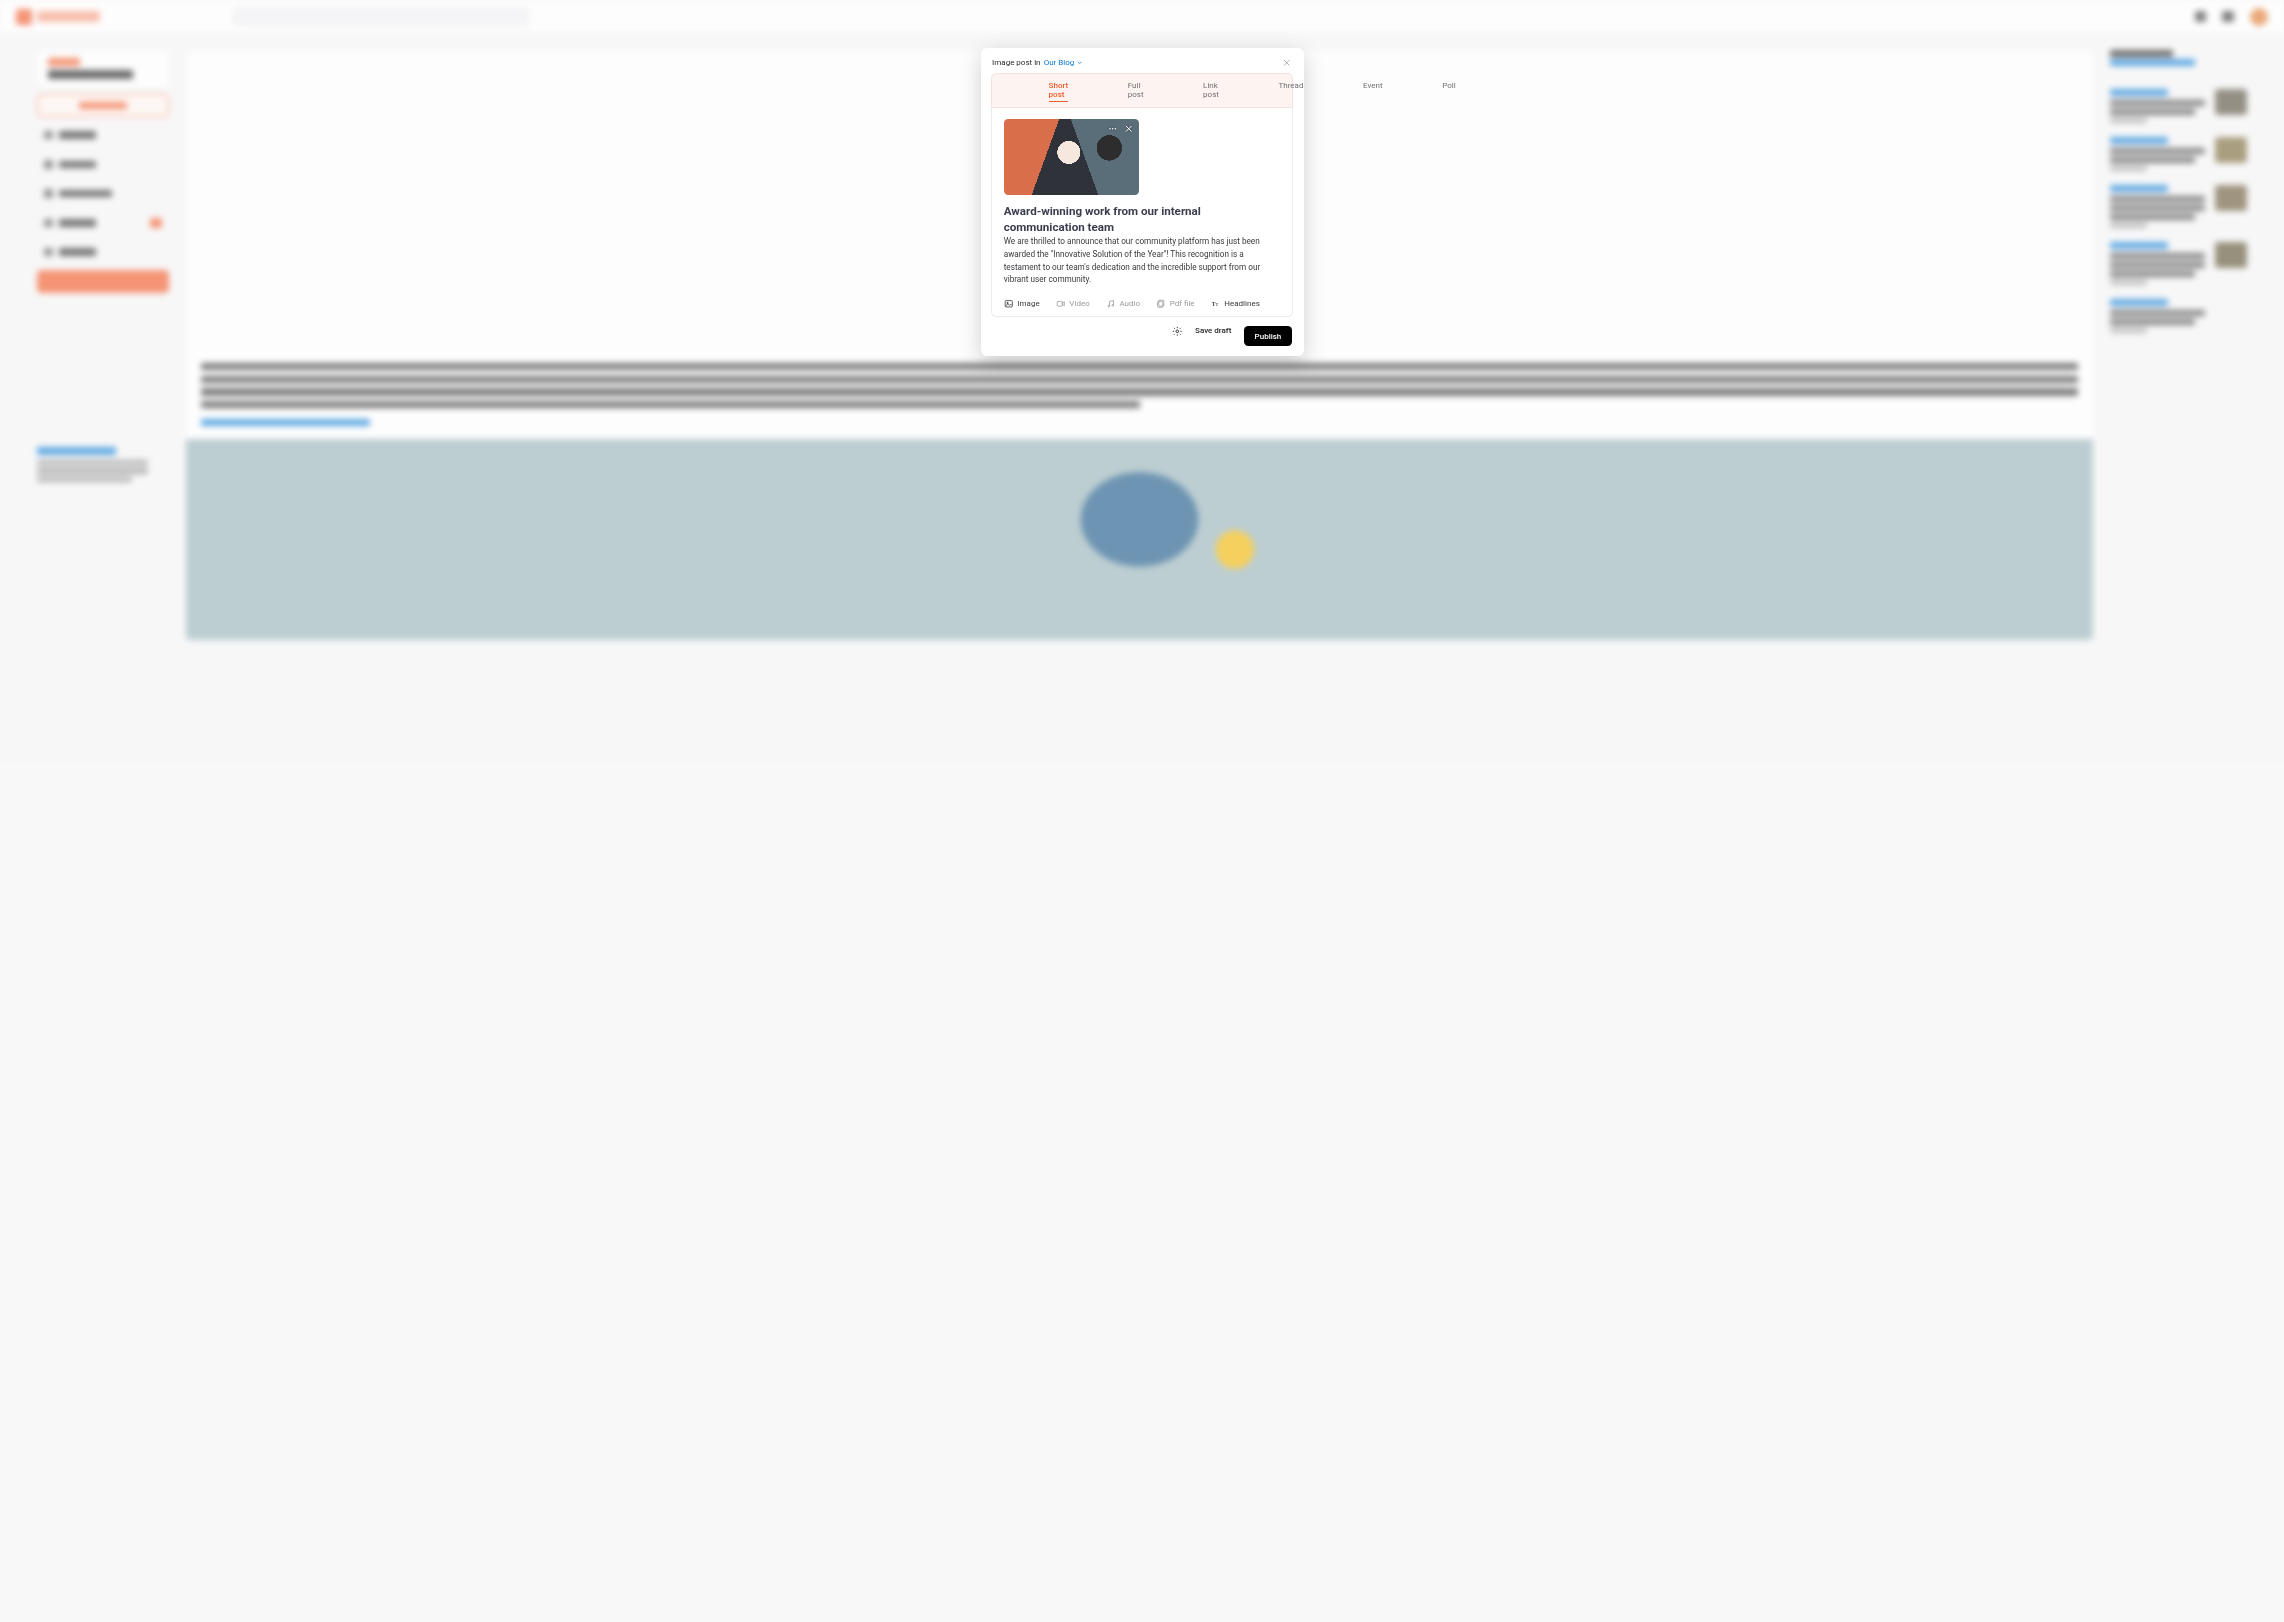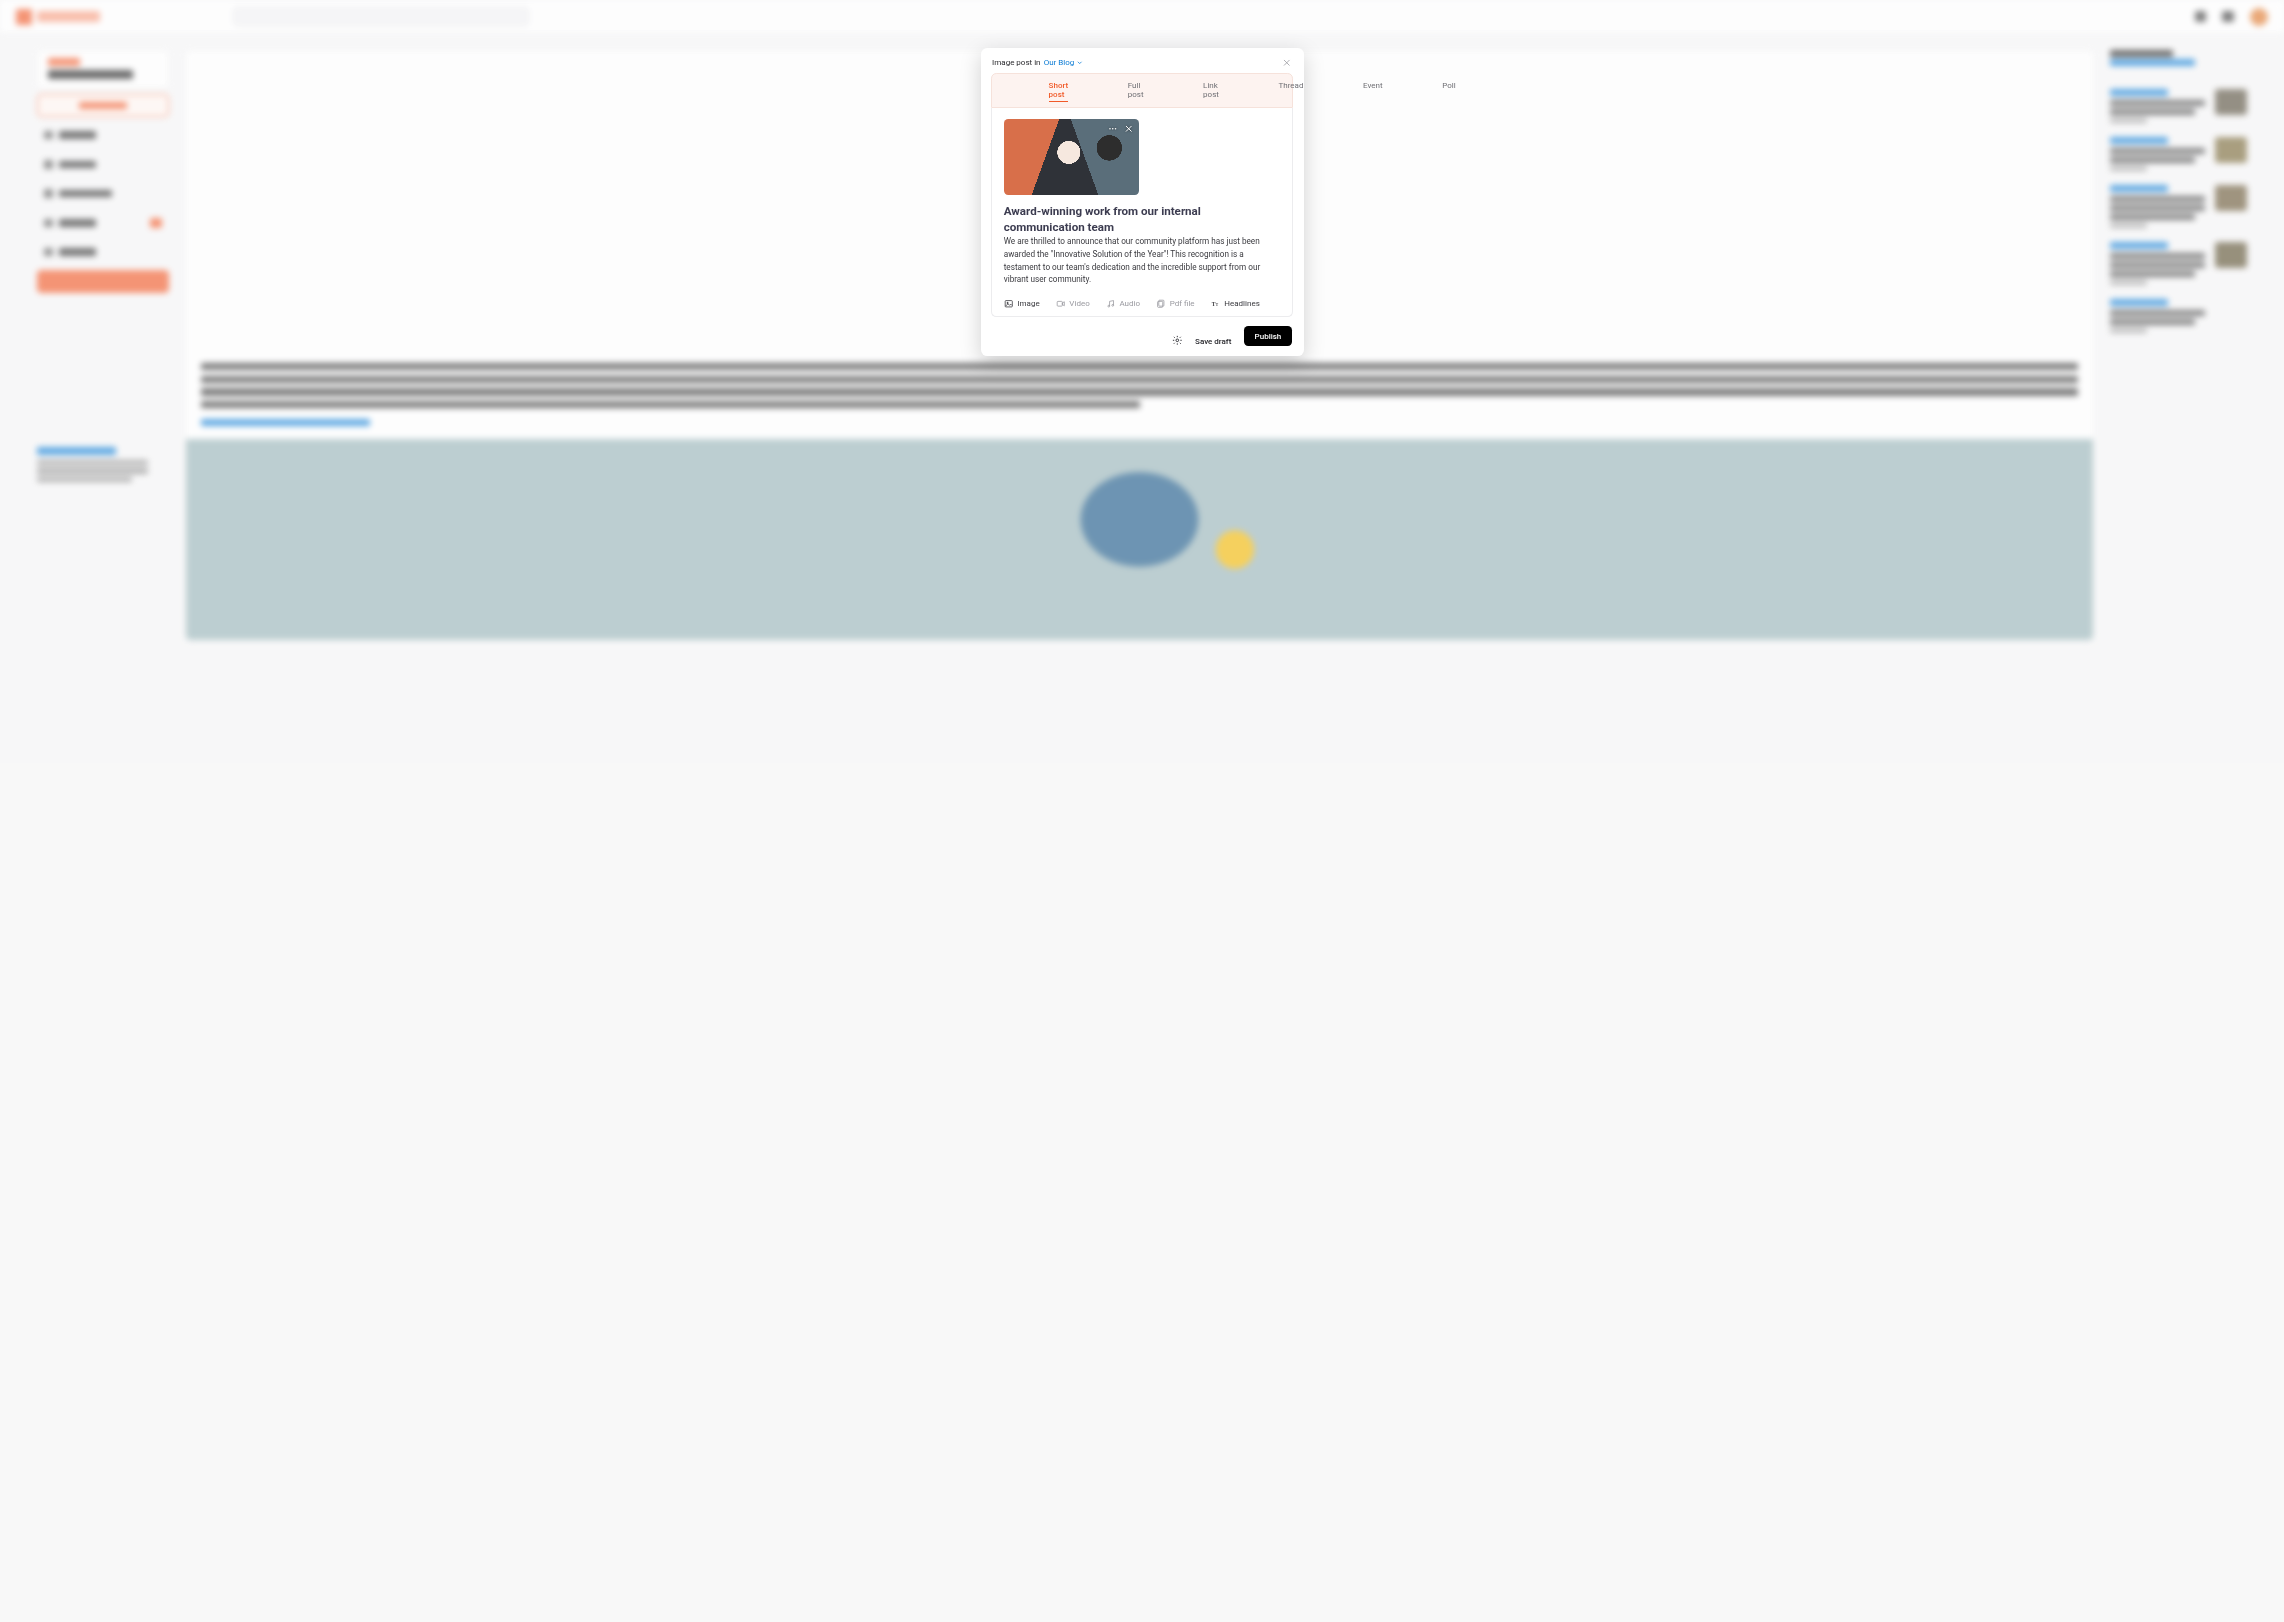--- a/index.html
+++ b/index.html
@@ -164,21 +164,21 @@
   }
   .editor .toolbar{
     display:flex; gap:16px; align-items:center;
     color:#9a9aa0;
   }
   .editor .toolbar .tool{ display:flex; align-items:center; gap:4.2px; cursor:pointer; font-size:8px;}
   .editor .toolbar .tool.active{ color:#3a3a3f; }
   .editor .toolbar svg{ width:9.5px;height:9.5px; }
 
   .footer{
-    display:flex; align-items:flex-end; justify-content:flex-end;
+    display:flex; align-items:flex-start; justify-content:flex-end;
     gap:12.7px;
     padding:9.5px 11.6px 10.6px;
   }
   .footer .gear{ width:10.6px;height:10.6px; color:#1f1f24; cursor:pointer;}
   .footer .draft{ color:#1f1f24; font-weight:500; cursor:pointer;}
   .footer .publish{
     background:#000000; color:#fff; font-weight:500;
     padding:5.3px 10.6px; border-radius:4.2px; cursor:pointer;
   }
 </style>

